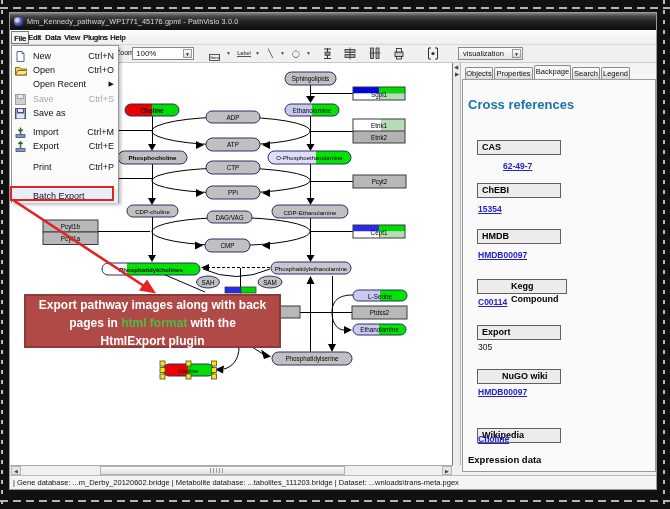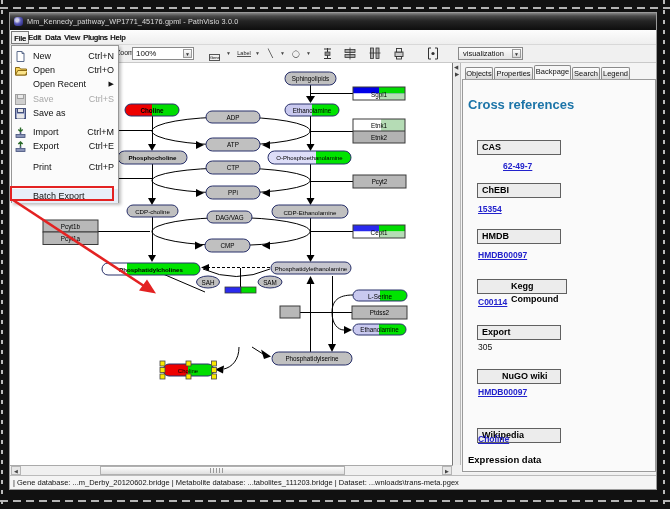--- a/index.html
+++ b/index.html
@@ -399,17 +399,18 @@
       </div>
     <div class="mi" style="top:114px;">
         <span class="lab">Print</span>
         <span class="sc">Ctrl+P</span>
       </div>
     <div class="mi" style="top:143px;background:#e8eef8;">
         <span class="lab">Batch Export</span>
       </div>
   </div>
   <div id="redrect"></div>
+  <div id="callout">Export pathway images along with back<br>pages in <span class="grn">html format</span> with the<br>HtmlExport plugin</div>
 </div>
 <svg style="position:absolute;left:0;top:0;z-index:60;pointer-events:none;" width="670" height="509" viewBox="0 0 670 509">
   <line x1="13" y1="200" x2="144" y2="286" stroke="#e32222" stroke-width="2.6"></line>
   <polygon points="139,290.5 147,279.5 156,293.5" fill="#e32222"></polygon>
 </svg>
 
 </body></html>

